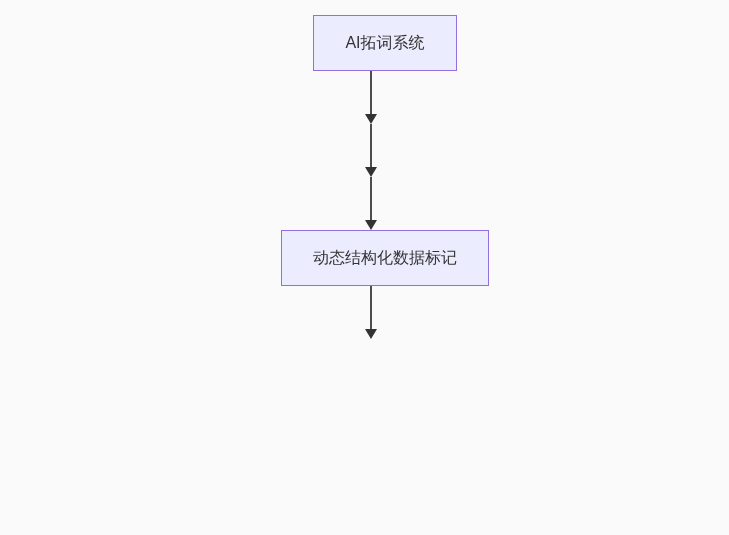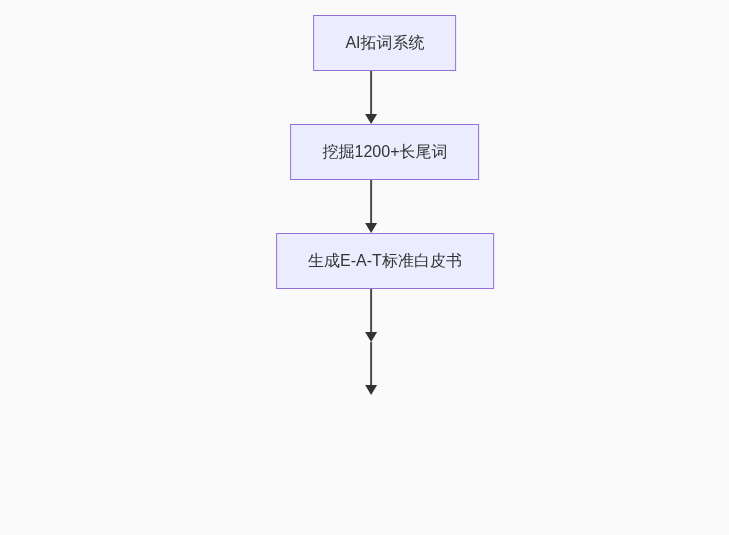--- a/index.html
+++ b/index.html
@@ -63,35 +63,34 @@
 <div class="canvas">
   <div class="flow">
 
     <div class="node">AI拓词系统</div>
 
     <div class="arrow">
       <div class="line"></div>
       <div class="head"></div>
     </div>
 
-    <div class="node">挖掘1200+长尾词</div>
-
-    <div class="arrow">
-      <div class="line"></div>
-      <div class="head"></div>
-    </div>
-
-    <div class="node">生成E-A-T标准白皮书</div>
 
     <div class="arrow">
       <div class="line"></div>
       <div class="head"></div>
     </div>
 
 
     <div class="arrow">
       <div class="line"></div>
       <div class="head"></div>
     </div>
 
+    <div class="node">动态结构化数据标记</div>
+
+    <div class="arrow">
+      <div class="line"></div>
+      <div class="head"></div>
+    </div>
+
 
   </div>
 </div>
 
 </body></html>

